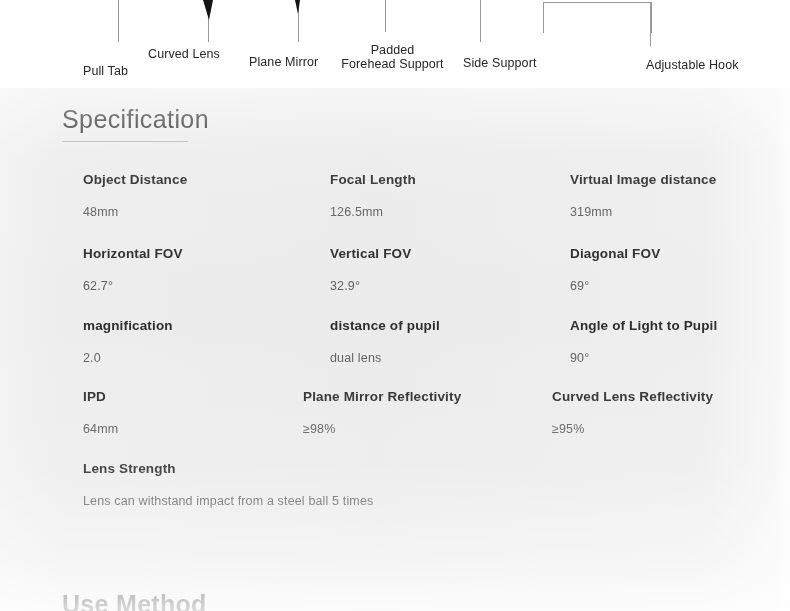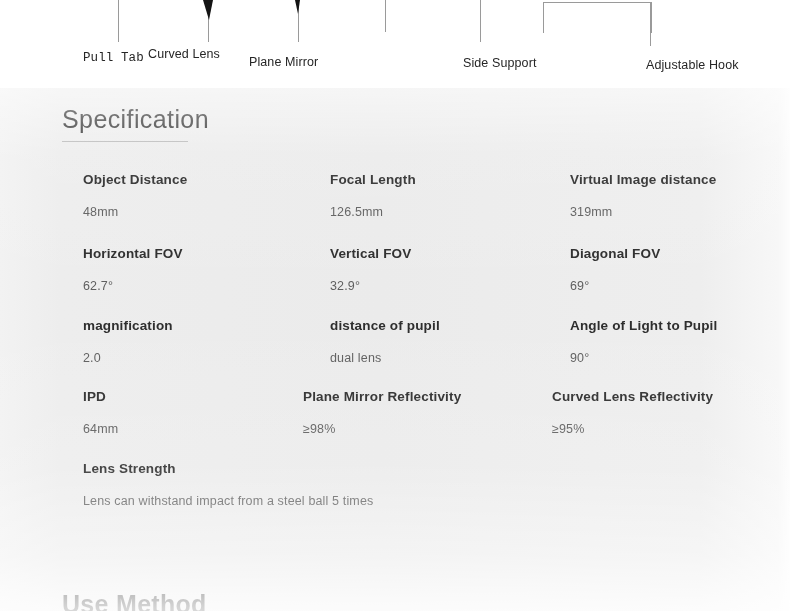--- a/index.html
+++ b/index.html
@@ -168,32 +168,36 @@
       <div class="leader" style="left:253px; height:42px;"></div>
       <div class="blade" style="left:250px; top:0px; border-left:3px solid transparent; border-right:2px solid transparent; border-top:14px solid #141414;"></div>
 
       <div class="leader" style="left:340px; height:32px;"></div>
 
       <div class="leader" style="left:435px; height:42px;"></div>
 
       <div class="bracket" style="left:498px; top:2px; width:107px; height:30px;"></div>
       <div class="leader" style="left:605px; top:2px; height:44px;"></div>
 
-      <div class="callout" style="left:38px; top:52px;font-family:Liberation Mono, monospace;">
+      <div class="callout" style="left:38px; top:65px;">
         <span>Pull Tab</span>
       </div>
 
       <div class="callout" style="left:103px; top:48px;">
         <span>Curved Lens</span>
       </div>
 
       <div class="callout" style="left:204px; top:56px;text-align:right;">
         <span>Plane Mirror</span>
       </div>
 
+      <div class="callout two-line" style="left:290px; top:44px; width:115px;">
+        <div>Padded</div>
+        <div>Forehead Support</div>
+      </div>
 
       <div class="callout" style="left:418px; top:57px;">
         <span>Side Support</span>
       </div>
 
       <div class="callout" style="left:553px; top:59px;margin-left:48px;">
         <span>Adjustable Hook</span>
       </div>
 
     </div>

